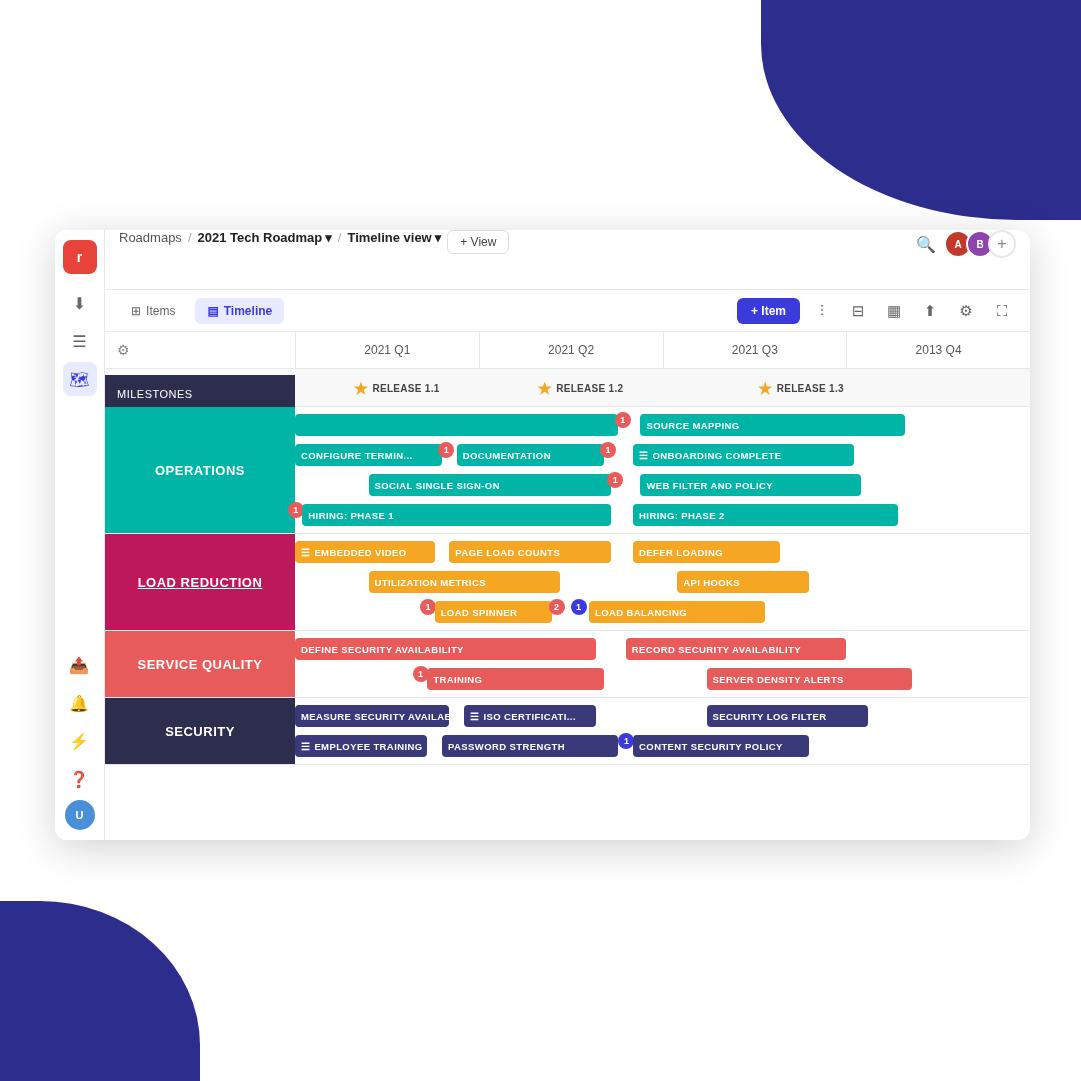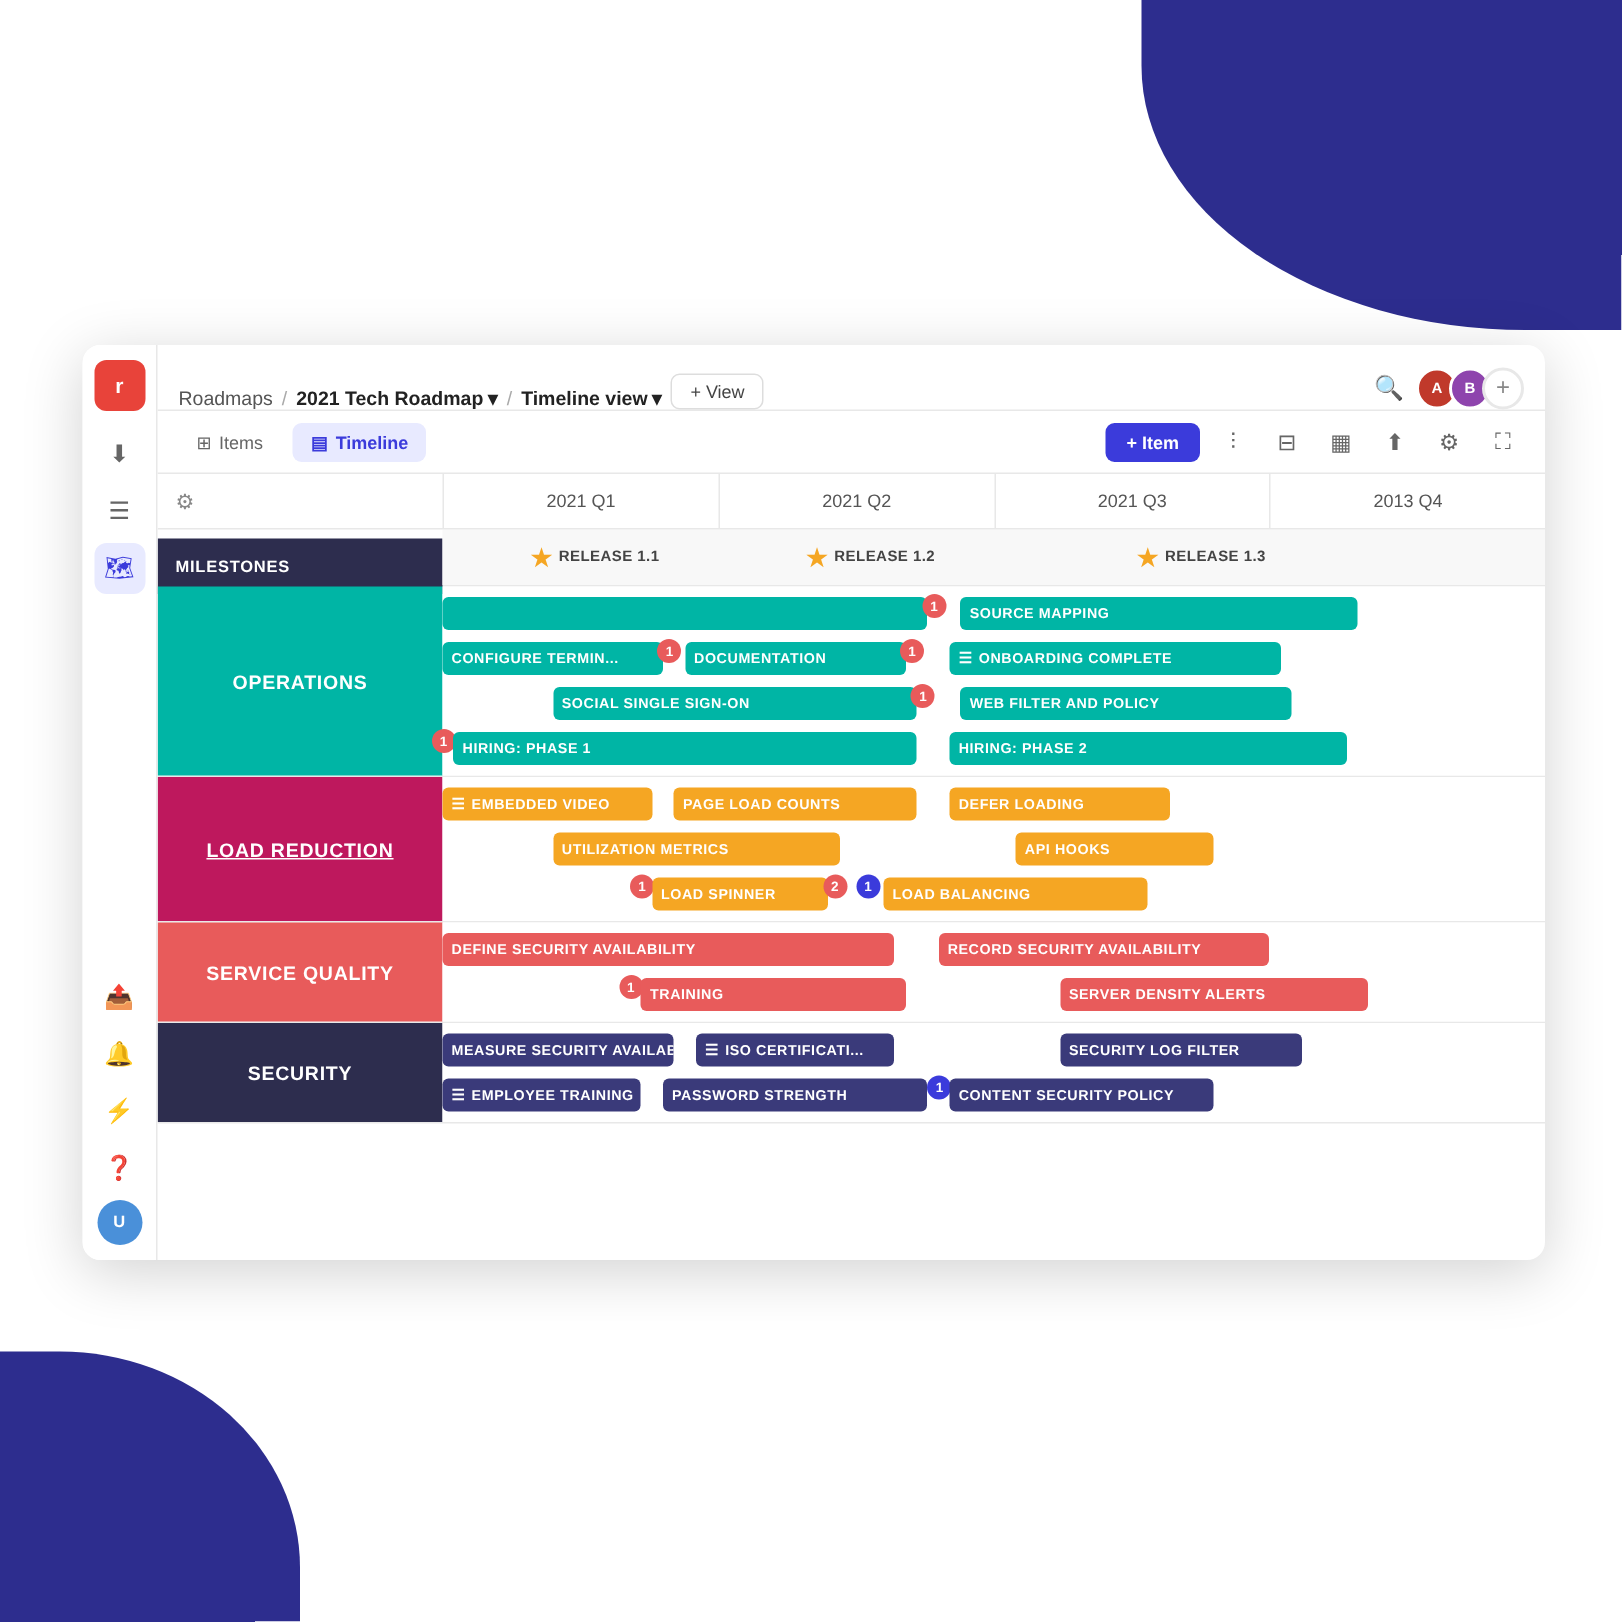--- a/index.html
+++ b/index.html
@@ -95,23 +95,23 @@
     
     .main-content {
       flex: 1;
       display: flex;
       flex-direction: column;
       overflow: hidden;
     }
 
     
     .header {
-      height: 44px;
-      display: flex;
-      align-items: flex-end;
+      height: 60px;
+      display: flex;
+      align-items: flex-start;
       padding: 0 14px;
       border-bottom: 1px solid #e8e8e8;
       gap: 6px;
       flex-shrink: 0;
     }
     .breadcrumb {
       display: flex;
       align-items: center;
       gap: 6px;
       font-size: 13px;
@@ -263,21 +263,21 @@
       align-items: center;
       border-bottom: 1px solid #e8e8e8;
       height: 38px;
     }
     .milestone-label {
       width: 190px;
       min-width: 190px;
       background: #2d2d4e;
       color: #fff;
       font-size: 11px;
-      font-weight: 700;
+      font-weight: 400;
       padding: 0 12px;
       height: 100%;
       display: flex;
       align-items: center;
       letter-spacing: 0.5px;
       margin-top: 12px;
     }
     .milestone-content {
       flex: 1;
       height: 100%;

